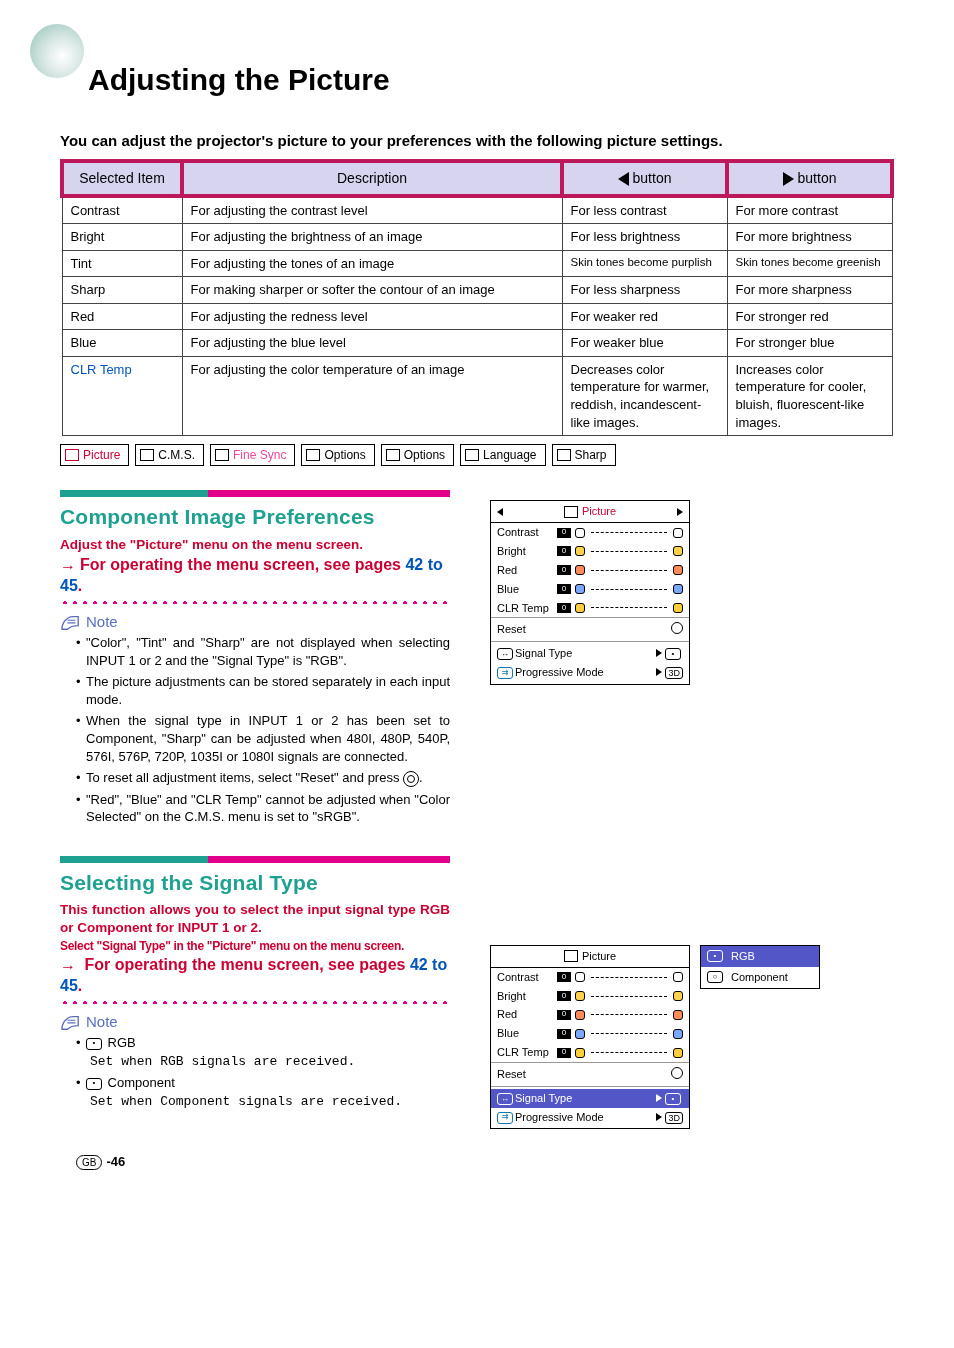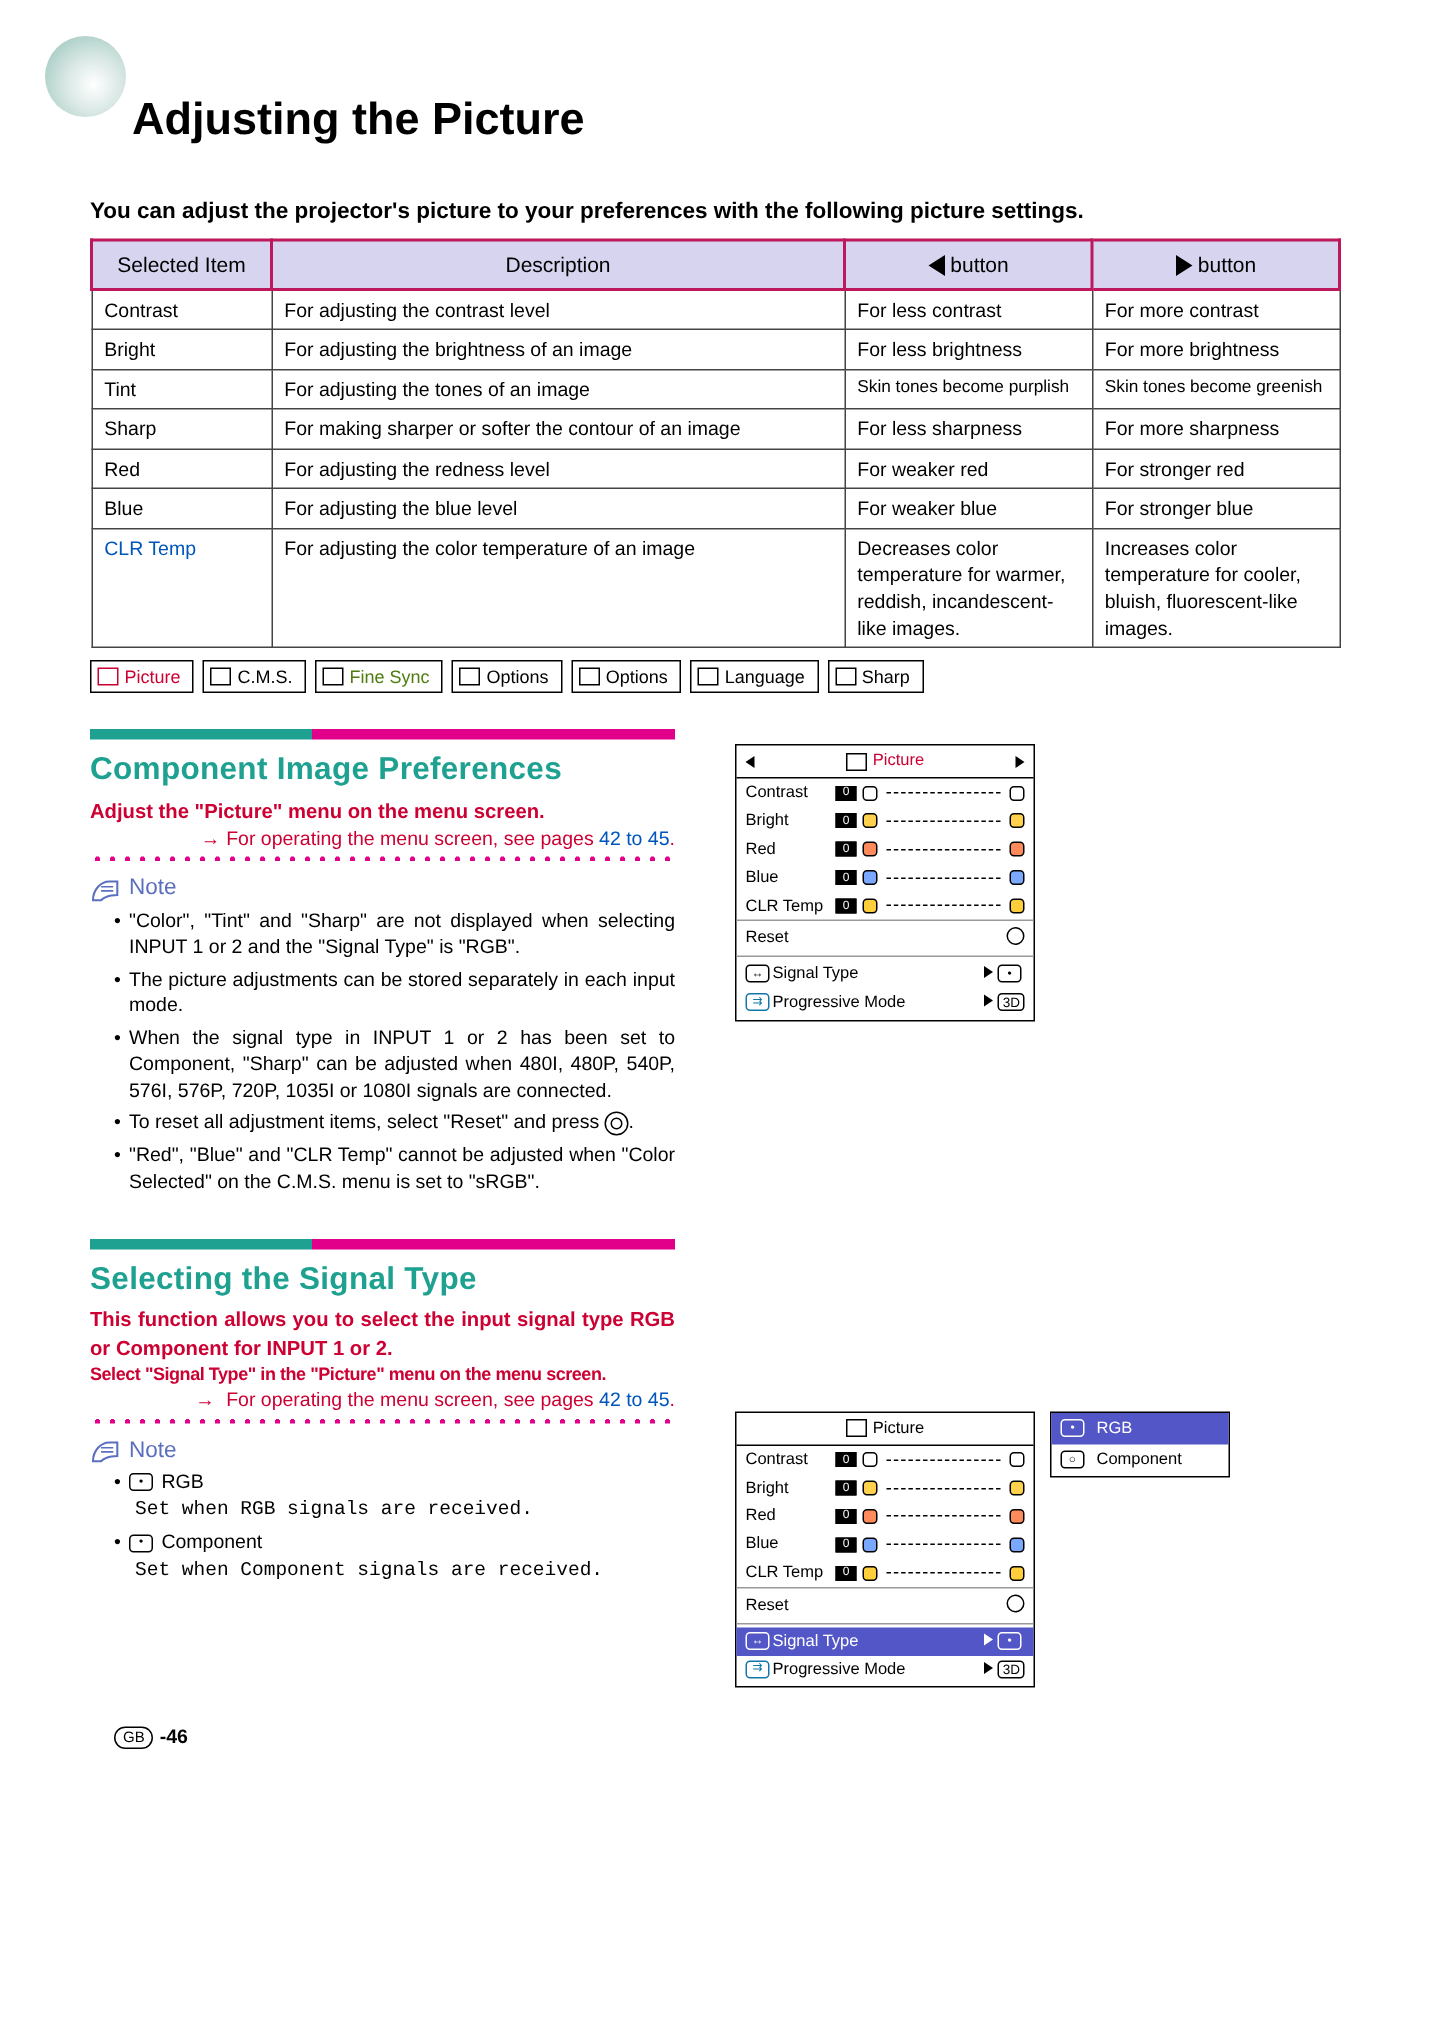--- a/index.html
+++ b/index.html
@@ -33,21 +33,21 @@
     font-size: 15px;
     margin: 30px 0 8px 0;
   }
   table.settings {
     border-collapse: collapse;
     width: 100%;
     font-size: 13px;
   }
   table.settings th {
     background: #d6d4ef;
-    border: 2px solid #be185d;
+    border: 4px solid #be185d;
     padding: 6px 8px;
     font-weight: normal;
     text-align: center;
     font-size: 14px;
   }
   table.settings td {
     border: 1px solid #444;
     padding: 4px 8px;
     vertical-align: top;
   }
@@ -76,21 +76,21 @@
     margin-bottom:6px;
   }
   h2.green {
     color:#1ea190;
     font-size:21px;
     font-weight:800;
     margin:0 0 4px 0;
     letter-spacing:0.2px;
   }
   .redbold { color:#cc0033; font-weight:bold; font-size:13.5px; }
-  .redline { color:#cc0033; font-weight:normal; font-size:13px;text-align:right; }
+  .redline { color:#cc0033; font-weight:bold; font-size:16px; }
   .redline .pagelink { color:#0055bb; }
   .arrow-right { display:inline-block; margin-right:4px; }
   .dots { height:3px; margin:4px 0 8px 0; background-image: radial-gradient(circle, #e2008a 1.8px, transparent 2px); background-size: 10px 4px; background-repeat: repeat-x; }
   .note-header { display:flex; align-items:center; gap:4px; margin:6px 0 2px 0; }
   .note-icon { width:22px;height:18px; }
   .note-label { color:#5a6fbf; font-size:15px; }
   ul.notes { margin:2px 0 0 16px; padding:0; list-style:none; }
   ul.notes > li { position:relative; padding-left:10px; margin-bottom:4px; text-align:justify;}
   ul.notes > li::before { content:"•"; position:absolute; left:0; top:0; }
   .osd { border:1px solid #000; width:200px; font-size:11px; background:#fff; }
@@ -197,21 +197,21 @@
       <span class="btn active">
         <span class="ico-sq" style="border-color:#cc0033"></span>
         <span style="color:#cc0033">Picture</span>
       </span>
       <span class="btn">
         <span class="ico-sq" style="border-color:#000"></span>
         <span style="color:#000">C.M.S.</span>
       </span>
       <span class="btn">
         <span class="ico-sq" style="border-color:#000"></span>
-        <span style="color:#4d7c0f">Fine Sync</span>
+        <span style="color:#ec4899">Fine Sync</span>
       </span>
       <span class="btn">
         <span class="ico-sq" style="border-color:#000"></span>
         <span style="color:#000">Options</span>
       </span>
       <span class="btn">
         <span class="ico-sq" style="border-color:#000"></span>
         <span style="color:#000">Options</span>
       </span>
       <span class="btn">

